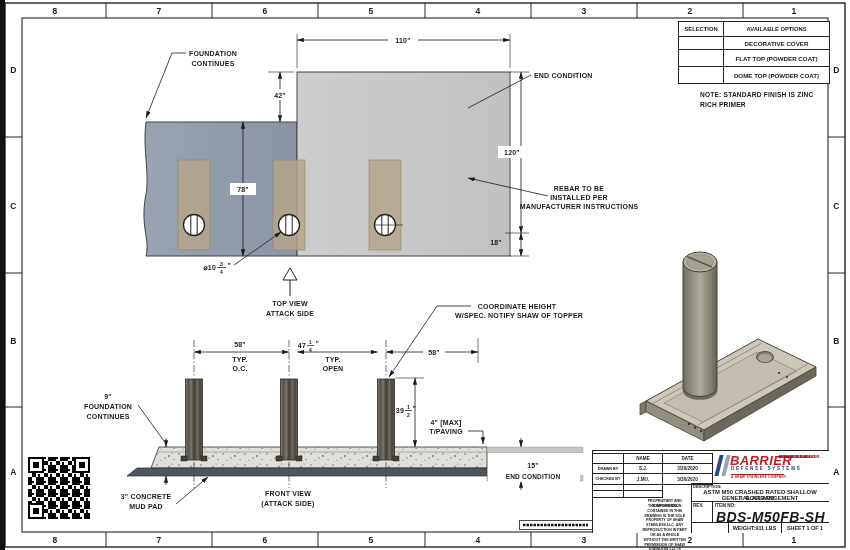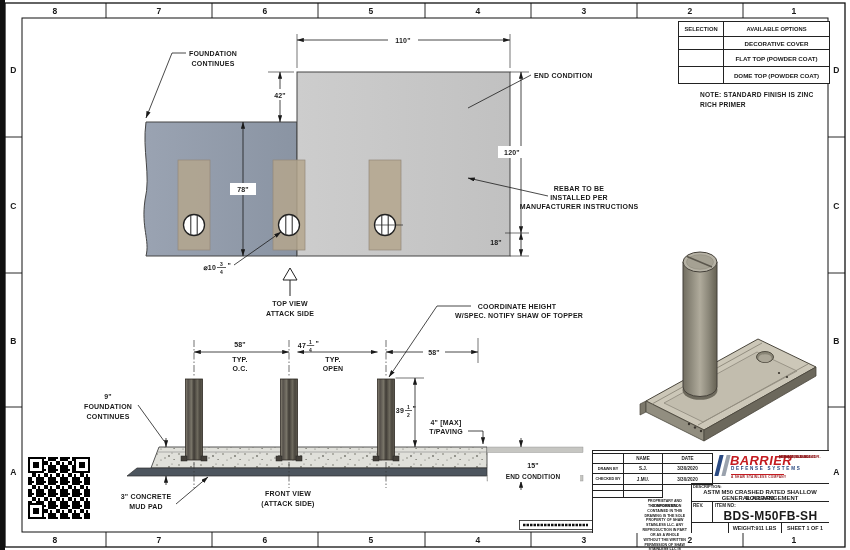--- a/index.html
+++ b/index.html
@@ -40,21 +40,21 @@
   .brand{left:137px;top:3px;font-size:13px;font-style:italic;color:#c41a1f;letter-spacing:.4px;line-height:1;}
   .brandsub{left:138px;top:16px;font-size:4.6px;color:#27457e;letter-spacing:1.7px;line-height:1;}
   .brandtag{left:138px;top:24.5px;font-size:3.2px;color:#9c1b1f;letter-spacing:.3px;line-height:1;}
   .rrule{left:138px;top:22.8px;width:53px;height:1px;background:#c41a1f;}
   .addr{left:186px;top:3px;width:49px;font-size:4.4px;line-height:1.3;color:#8f191c;}
   .dlabel{left:100px;top:33px;font-size:4px;}
   .dline1{left:98px;top:37.5px;width:138px;text-align:center;font-size:5.9px;}
   .dline2{left:98px;top:44px;width:138px;text-align:center;font-size:5.9px;}
   .rev{left:100px;top:51.5px;font-size:4.6px;}
   .iteml{left:122px;top:51.5px;font-size:4.6px;}
-  .itemno{left:119px;top:58px;width:117px;text-align:center;font-size:12px;letter-spacing:.4px;}
+  .itemno{left:119px;top:58px;width:117px;text-align:center;font-size:14px;letter-spacing:.4px;font-style:italic;}
   .wt{left:135px;top:73.5px;width:53px;text-align:center;font-size:5.4px;}
   .sh{left:188px;top:73.5px;width:48px;text-align:center;font-size:5.4px;}
   .bar{background:#2a4a82;}
 </style>
 </head>
 <body>
 
 <div class="stage">
 
 <svg class="base" width="850" height="550" viewBox="0 0 850 550">

